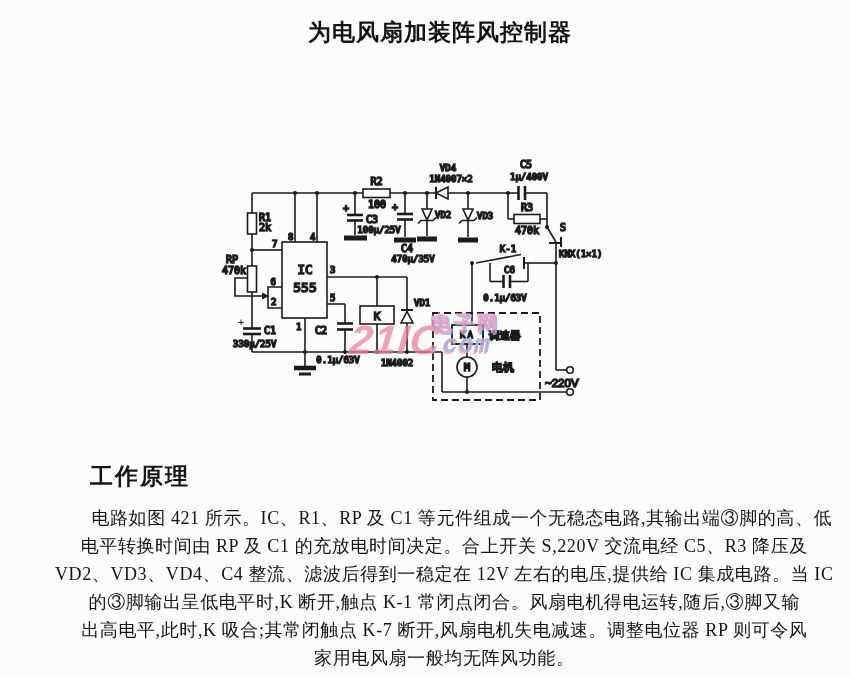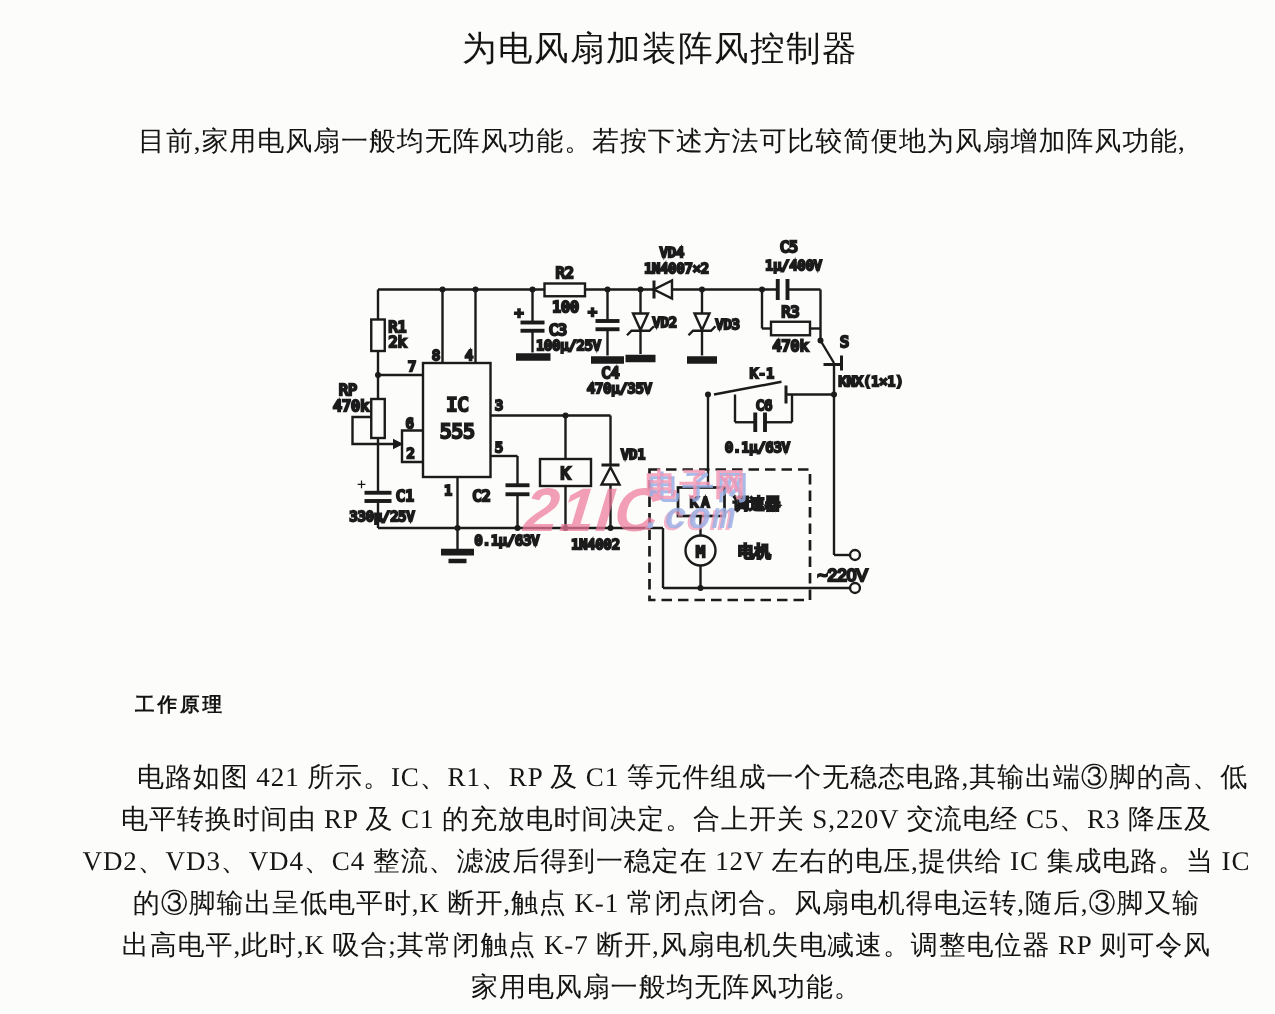--- a/index.html
+++ b/index.html
@@ -1,27 +1,27 @@
 <!DOCTYPE html>
 <html><head>
 <meta charset="utf-8">
 <style>
   html,body{margin:0;padding:0;background:#e8e8e8;}
   .page{position:relative;width:850px;height:676px;background:#fcfcfa;
         font-family:"Liberation Serif",serif;color:#141414;overflow:hidden;margin:0 auto;}
   .title{position:absolute;top:17px;left:0;width:100%;box-sizing:border-box;padding-left:30px;
-         text-align:center;font-family:"Liberation Sans",sans-serif;font-weight:400;
+         text-align:center;font-family:"Liberation Sans",sans-serif;font-weight:700;
          font-size:23px;letter-spacing:1px;}
   .intro{position:absolute;left:57px;top:80px;font-size:18px;line-height:29px;
          letter-spacing:0.6px;white-space:nowrap;}
   .body-text{position:absolute;left:55px;top:504px;font-size:18px;line-height:28px;
          letter-spacing:0.6px;white-space:nowrap;text-align:center;}
   .indent{padding-left:35px;}
   .heading{position:absolute;left:90px;top:461px;font-family:"Liberation Sans",sans-serif;
-         font-weight:700;font-size:13px;letter-spacing:2px;}
+         font-weight:700;font-size:23px;letter-spacing:2px;}
   svg.circuit{position:absolute;left:218px;top:156px;}
   svg.circuit text{fill:#151515;}
   .lb{font-family:"DejaVu Sans Mono",monospace;font-size:10px;}
   .lbs{font-family:"DejaVu Sans Mono",monospace;font-size:9px;}
   .lcn{font-family:"Liberation Sans",sans-serif;font-size:10.5px;}
   .mid{text-anchor:middle;}
   .wm{position:absolute;font-weight:700;pointer-events:none;z-index:5;
       font-family:"Liberation Sans",sans-serif;}
   .wm-brand{left:350px;top:317px;font-size:41px;font-style:italic;letter-spacing:1px;
       color:rgba(238,122,155,0.72);transform:skewX(-6deg);}
@@ -31,21 +31,20 @@
       color:rgba(158,178,230,0.85);text-shadow:-1.5px 1.5px 0 rgba(242,150,180,0.7);font-family:Liberation Mono, monospace;}
 </style>
 </head>
 <body>
 
 <div class="page">
 
   <div class="title">为电风扇加装阵风控制器</div>
 
   <div class="intro">
-    <div class="indent">目前,家用电风扇一般均无阵风功能。若按下述方法可比较简便地为风扇增加阵风功能,</div>
   </div>
 
   <svg class="circuit" width="424" height="254" viewBox="218 156 424 254" xmlns="http://www.w3.org/2000/svg">
     <g stroke="#1b1b1b" stroke-width="1.6" fill="none">
 
       <g>
         <line x1="252" y1="193" x2="363" y2="193"></line>
         <line x1="390" y1="193" x2="518" y2="193"></line>
         <line x1="525" y1="193" x2="547" y2="193"></line>
         <line x1="252" y1="193" x2="252" y2="213"></line>

